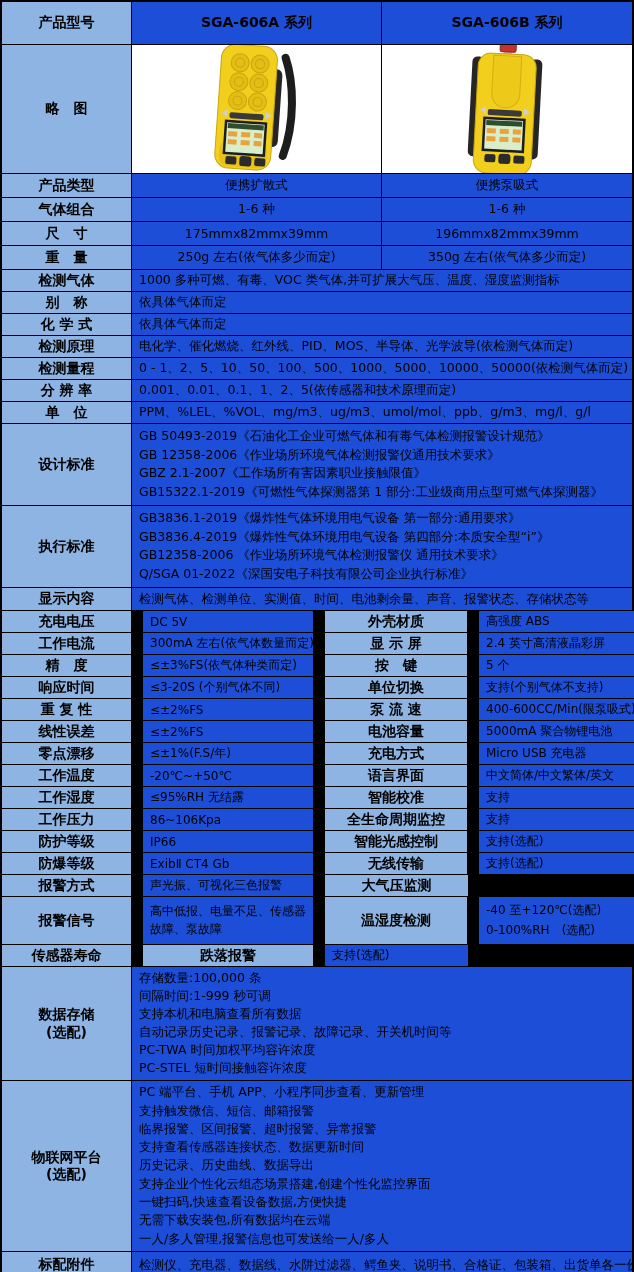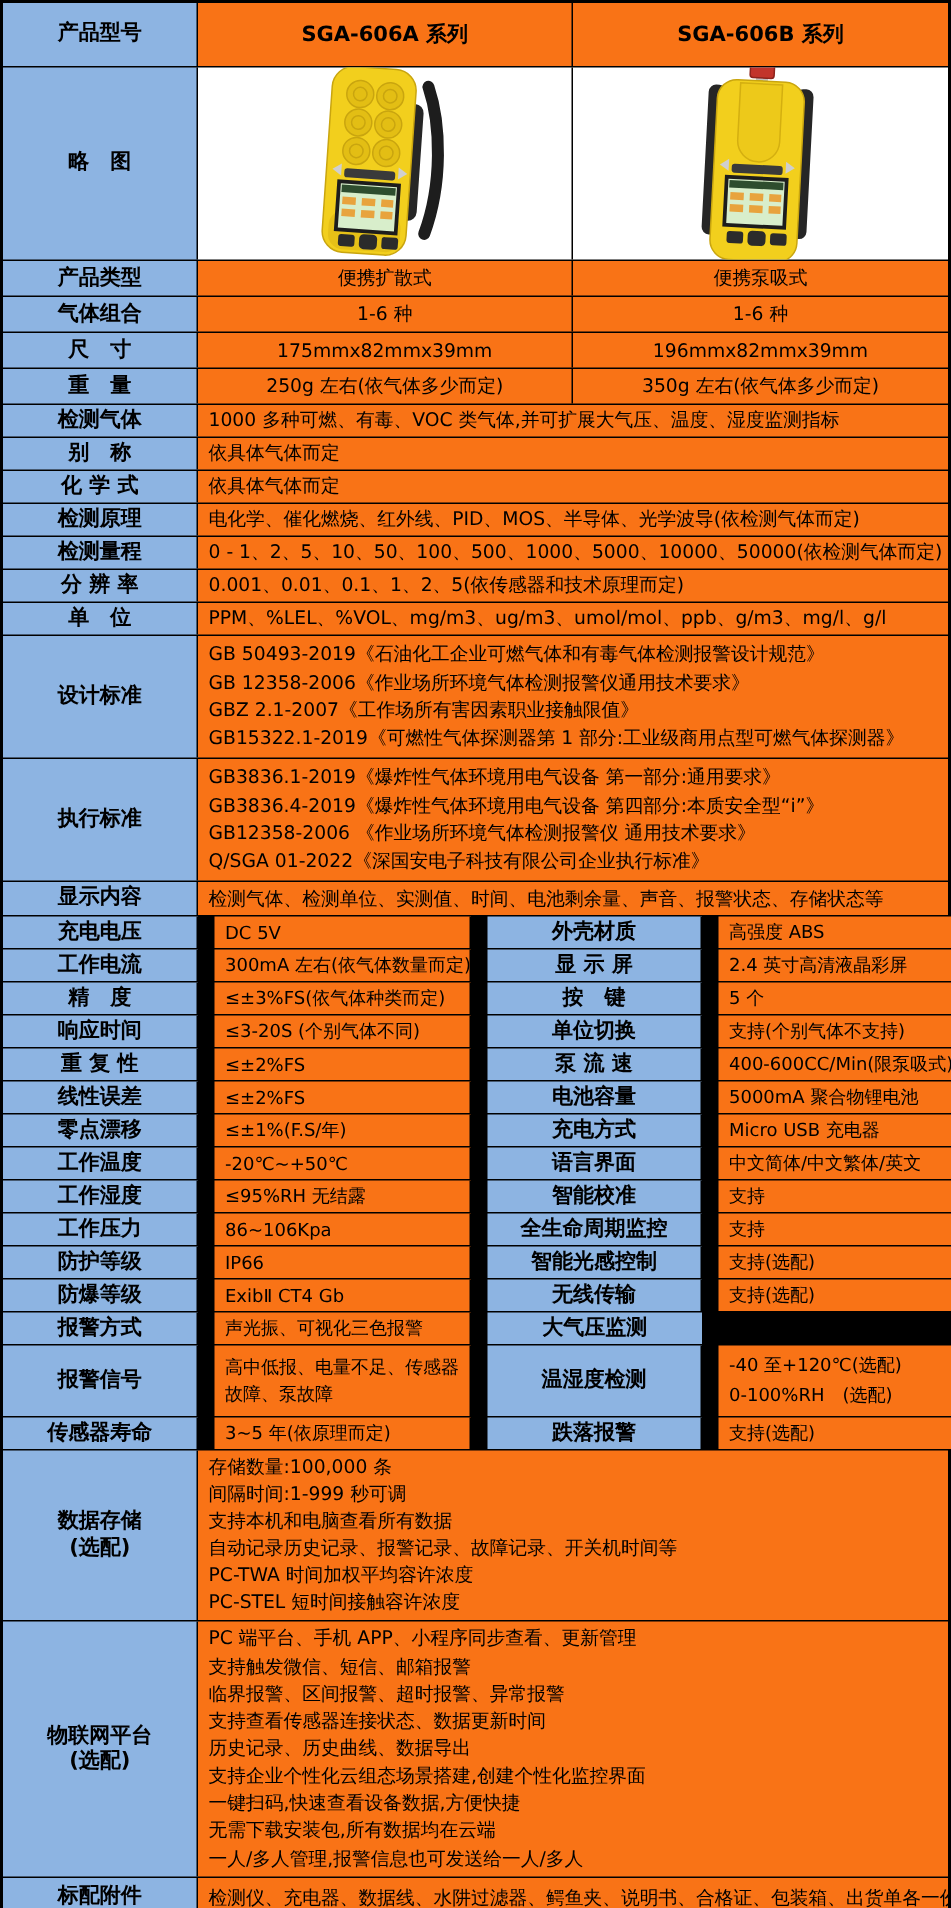--- a/index.html
+++ b/index.html
@@ -28,21 +28,21 @@
   .cell:last-child { border-right: none; }
   .label {
     background: #8DB4E2;
     font-weight: bold;
     font-size: 14px;
     justify-content: center;
     text-align: center;
     line-height: 1.25;
   }
   .value {
-    background: #f97316;
+    background: #1d4ed8;
     font-size: 12.5px;
     padding: 0 7px;
     white-space: nowrap;
   }
   .value.wrap { white-space: normal; line-height: 1.45; }
   .value.center { justify-content: center; text-align: center; padding: 0 3px; }
   .value.small { font-size: 12px; }
   .value.white { background: #ffffff; justify-content: center; padding: 0; }
   .hbold { font-weight: bold; font-size: 14px; }
   .multi {
@@ -307,21 +307,20 @@
     <div class="cell value small wrap">高中低报、电量不足、传感器故障、泵故障</div>
     <div class="cell label">温湿度检测</div>
     <div class="cell value small multi">
       <div>-40 至+120℃(选配)</div>
       <div>0-100%RH　(选配)</div>
     </div>
   </div>
 
   <div class="row cols4 h22">
     <div class="cell label">传感器寿命</div>
-    <div class="cell value small">3~5 年(依原理而定)</div>
     <div class="cell label">跌落报警</div>
     <div class="cell value small">支持(选配)</div>
   </div>
 
   <div class="row cols2 h114">
     <div class="cell label stack">
       <div>数据存储</div>
       <div>(选配)</div>
     </div>
     <div class="cell value multi">

